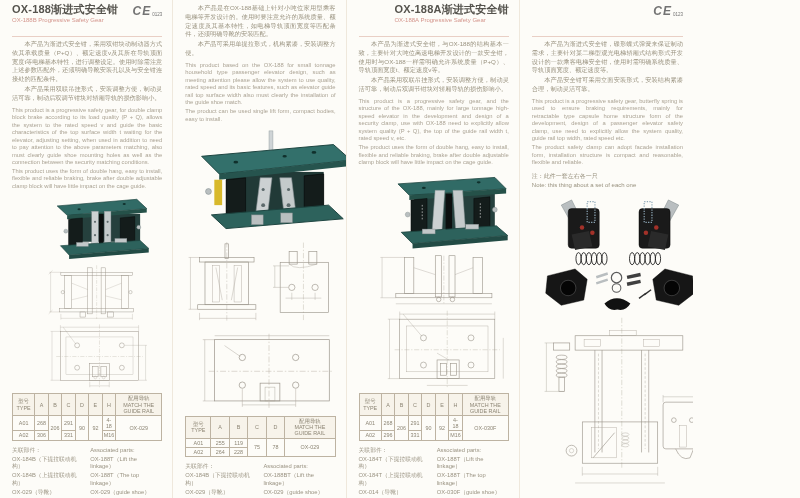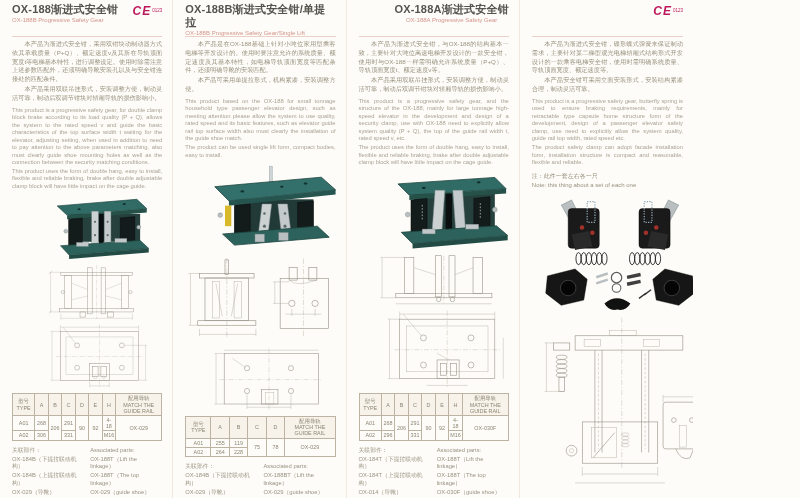--- a/index.html
+++ b/index.html
@@ -18,24 +18,24 @@
     overflow:hidden;
   }
   .col:last-child{border-right:none;}
   
   .hdr{
     display:flex;align-items:flex-start;justify-content:space-between;
     border-bottom:1px solid #e9cfc5;padding-bottom:3px;min-height:30px;
   }
   .hdr.rev{flex-direction:row-reverse;}
   .hdr-text{display:flex;flex-direction:column;}
-  .hdr-text.right{align-items:center;text-align:right;}
+  .hdr-text.right{align-items:flex-start;text-align:right;}
   .title{font-size:11px;font-weight:bold;color:#55534d;letter-spacing:.2px;line-height:1.2;}
   .subtitle{font-size:6px;color:#d4958c;margin-top:1px;}
-  .ce{display:flex;align-items:flex-start;gap:1px;color:#be185d;flex:none;padding-top:2px;}
+  .ce{display:flex;align-items:flex-end;gap:1px;color:#737373;flex:none;padding-top:2px;}
   .ce-mark{font-size:12px;font-weight:bold;font-style:italic;line-height:1;letter-spacing:1px;}
   .ce-no{font-size:4.5px;line-height:1;margin-top:4px;}
   
   .desc-zh p{margin:1px 0;font-size:6.2px;line-height:1.42;color:#98917e;text-indent:2em;text-align:justify;}
   .desc-en p{margin:1px 0;font-size:5.8px;line-height:1.3;color:#aba394;text-align:justify;}
   .note{margin-top:2px;font-size:6px;line-height:1.5;color:#98917e;}
   .note div{white-space:pre-line;}
   
   .ill{display:block;margin:1px auto 0 auto;}
   
@@ -214,26 +214,20 @@
       <div class="parts-col">
         <div>Associated parts:</div>
         <div>OX-188T（Lift the linkage）</div>
         <div>OX-188T（The top linkage）</div>
         <div>OX-029（guide shoe）</div>
       </div>
     </div>
   </section>
 
   <section class="col">
-    <div class="hdr">
-      <div class="hdr-text">
-        <span class="title">OX-188B渐进式安全钳/单提拉</span>
-        <span class="subtitle">OX-188B Progressive Safety Gear/Single Lift</span>
-      </div>
-    </div>
     <div class="desc-zh">
       <p>本产品是在OX-188基础上针对小吨位家用型乘客电梯等开发设计的。使用时要注意允许的系统质量、额定速度及其基本特性，如电梯导轨顶面宽度等匹配条件，还须明确导靴的安装匹配。</p>
       <p>本产品可采用单提拉形式，机构紧凑，安装调整方便。</p>
     </div>
     <div class="desc-en">
       <p>This product based on the OX-188 for small tonnage household type passenger elevator design, such as meeting attention please allow the system to use quality, rated speed and its basic features, such as elevator guide rail top surface width also must clearly the installation of the guide shoe match.</p>
       <p>The product can be used single lift form, compact bodies, easy to install.</p>
     </div>
 
     <svg class="ill" width="170" height="112" viewBox="0 0 170 110">

